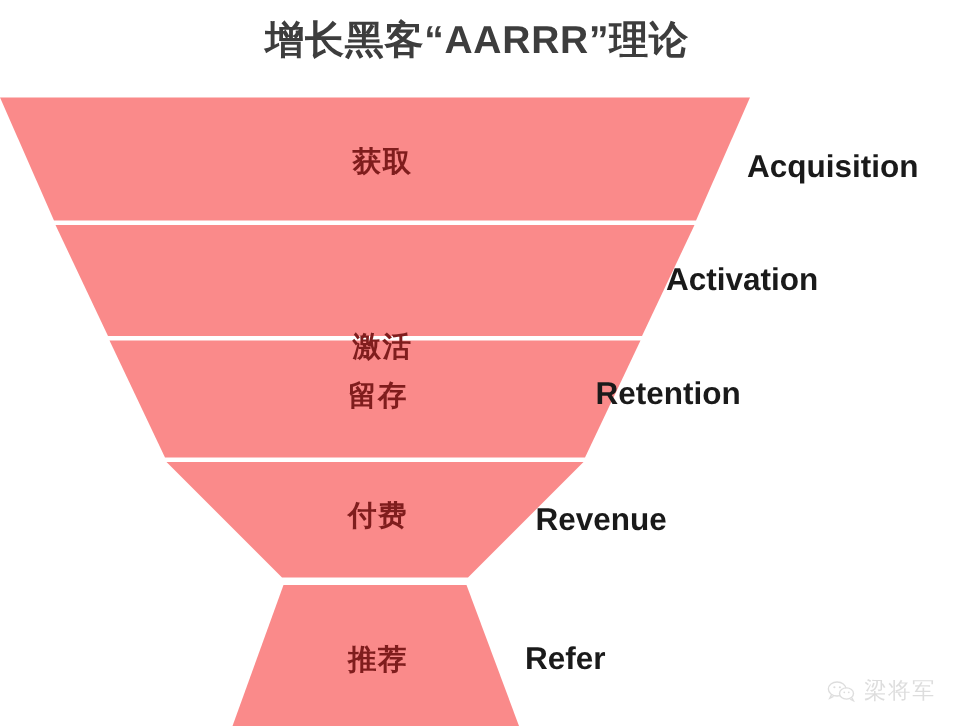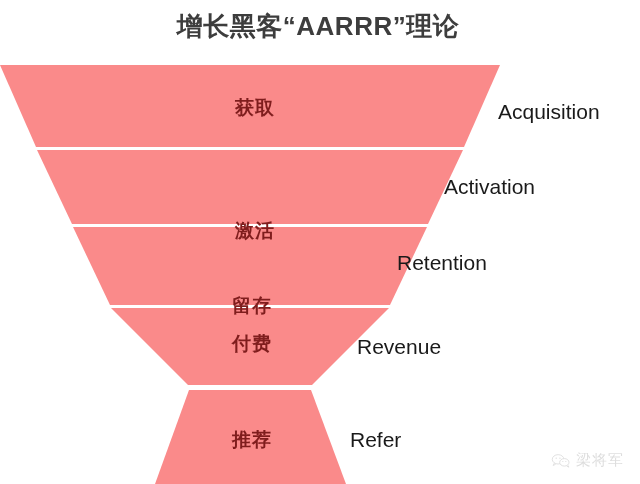--- a/index.html
+++ b/index.html
@@ -46,21 +46,21 @@
     font-size: 19px;
     font-weight: bold;
     color: #7f1d1d;
     white-space: nowrap;
     transform: translate(-50%, -50%);
     letter-spacing: 1px;
   }
   .en-label {
     position: absolute;
     font-size: 21px;
-    font-weight: normal;
+    font-weight: bold;
     color: #1a1a1a;
     white-space: nowrap;
     transform: translateY(-50%);
   }
   #watermark {
     position: absolute;
     right: 16px;
     bottom: 14px;
     display: flex;
     align-items: center;
@@ -95,21 +95,21 @@
 
     <polygon points="73,227 427,227 390,305 110,305" fill="#fa8a8a"></polygon>
 
     <polygon points="111,308 389,308 312,385 188,385" fill="#fa8a8a"></polygon>
 
     <polygon points="189,390 311,390 346,484 155,484" fill="#fa8a8a"></polygon>
   </svg>
 
   <div class="cn-label" style="left:255px; top:108px;">获取</div>
   <div class="cn-label" style="left:255px; top:187px;margin-top:44px;">激活</div>
-  <div class="cn-label" style="left:252px; top:264px;margin-top:42px;">留存</div>
+  <div class="cn-label" style="left:252px; top:264px;">留存</div>
   <div class="cn-label" style="left:252px; top:344px;">付费</div>
   <div class="cn-label" style="left:252px; top:440px;">推荐</div>
 
   <div class="en-label" style="left:498px; top:112px;">Acquisition</div>
   <div class="en-label" style="left:397px; top:263px;">Retention</div>
   <div class="en-label" style="left:444px; top:187px;">Activation</div>
   <div class="en-label" style="left:357px; top:347px;">Revenue</div>
   <div class="en-label" style="left:350px; top:440px;">Refer</div>
 
   <div id="watermark">

